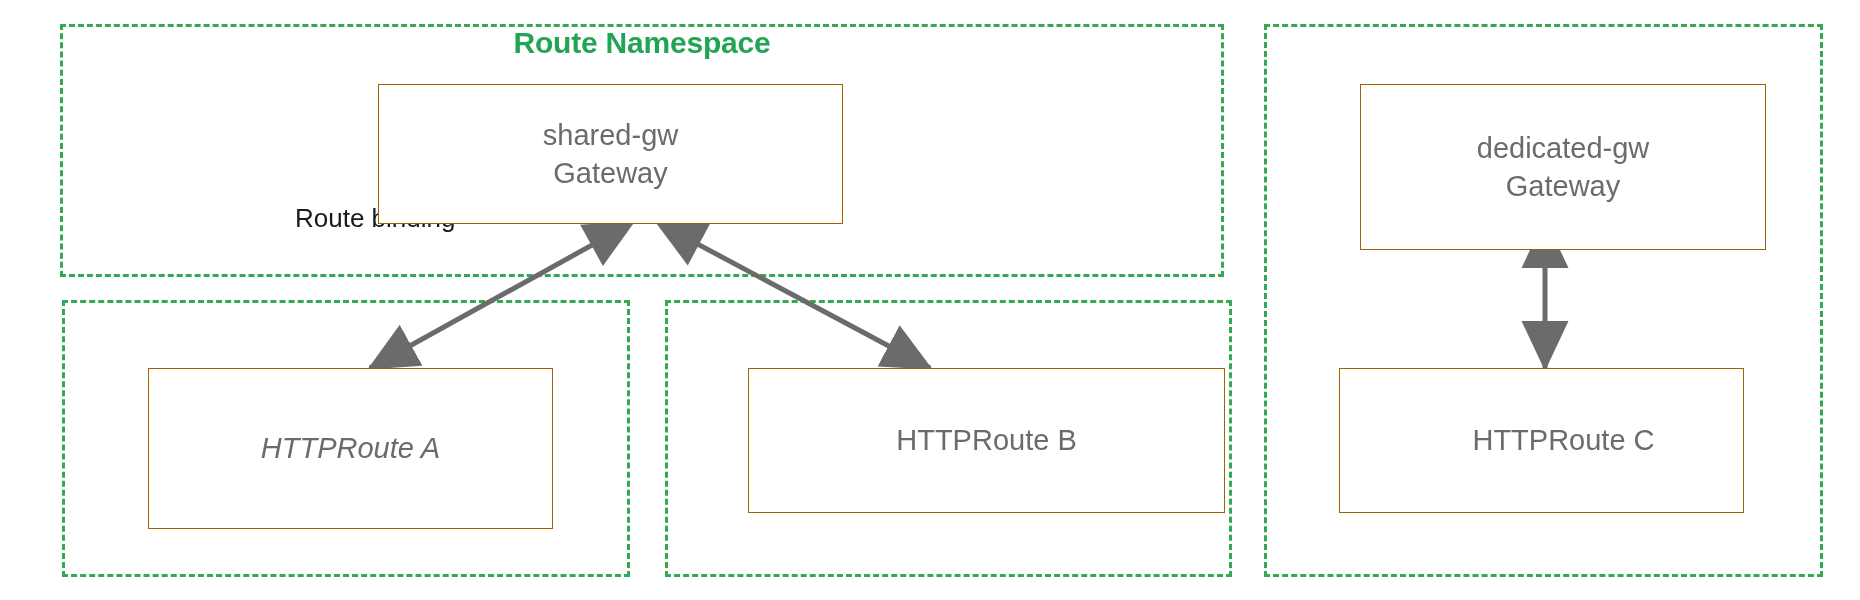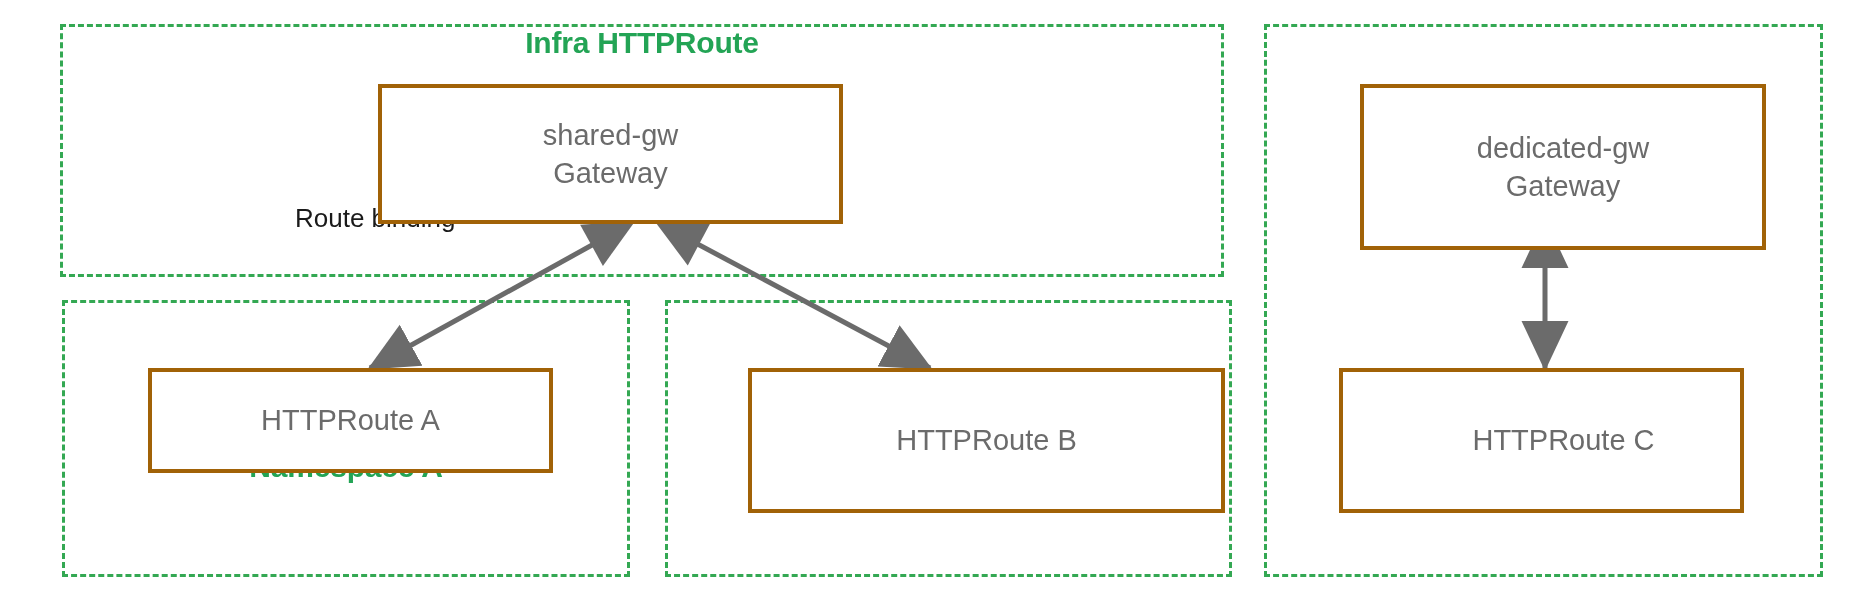--- a/index.html
+++ b/index.html
@@ -28,21 +28,21 @@
     color: #23a455;
     font-weight: bold;
     font-size: 30px;
     font-family: "Liberation Sans", sans-serif;
     text-align: center;
     white-space: nowrap;
     letter-spacing: -0.2px;
   }
   .node-box {
     position: absolute;
-    border: 4px solid #a16207;
+    border: 1px solid #a16207;
     box-sizing: border-box;
     background: #ffffff;
     display: flex;
     justify-content: center;
     flex-direction: column;
     color: #6b6b6b;
     font-size: 29px;
     line-height: 1.32;
     text-align: center;
     font-family: "Liberation Sans", sans-serif;
@@ -73,21 +73,21 @@
 <div id="canvas">
 
   <div class="ns-box" style="left:60px; top:24px; width:1164px; height:253px;"></div>
 
   <div class="ns-box" style="left:62px; top:300px; width:568px; height:277px;"></div>
 
   <div class="ns-box" style="left:665px; top:300px; width:567px; height:277px;"></div>
 
   <div class="ns-box" style="left:1264px; top:24px; width:559px; height:553px;"></div>
 
-  <div class="ns-label" style="left:60px; top:26px; width:1164px;">Infra HTTPRoute</div>
+  <div class="ns-label" style="left:60px; top:26px; width:1164px;">Route Namespace</div>
 
   <div class="ns-label" style="left:62px; top:450px; width:568px;">Namespace A</div>
 
   <div class="ns-label" style="left:665px; top:450px; width:567px;">Namespace B</div>
 
   <div class="ns-label" style="left:1264px; top:450px; width:559px;">Namespace C</div>
 
   <svg class="edges" viewBox="0 0 1860 600">
     <defs>
       <marker id="arrowEnd" markerWidth="11" markerHeight="11" refX="9.4" refY="5.5" orient="auto" markerUnits="strokeWidth">
@@ -110,21 +110,21 @@
   <div class="node-box" style="left:378px; top:84px; width:465px; height:140px;">
     <span class="line">shared-gw</span>
     <span class="line">Gateway</span>
   </div>
 
   <div class="node-box" style="left:1360px; top:84px; width:406px; height:166px;">
     <span class="line">dedicated-gw</span>
     <span class="line">Gateway</span>
   </div>
 
-  <div class="node-box" style="left:148px; top:368px; width:405px; height:105px;">
+  <div class="node-box" style="left:148px; top:368px; width:405px; height:161px;font-style:italic;">
     <span class="line">HTTPRoute A</span>
   </div>
 
   <div class="node-box" style="left:748px; top:368px; width:477px; height:145px;">
     <span class="line">HTTPRoute B</span>
   </div>
 
   <div class="node-box" style="left:1339px; top:368px; width:405px; height:145px;padding-left:44px;">
     <span class="line">HTTPRoute C</span>
   </div>

